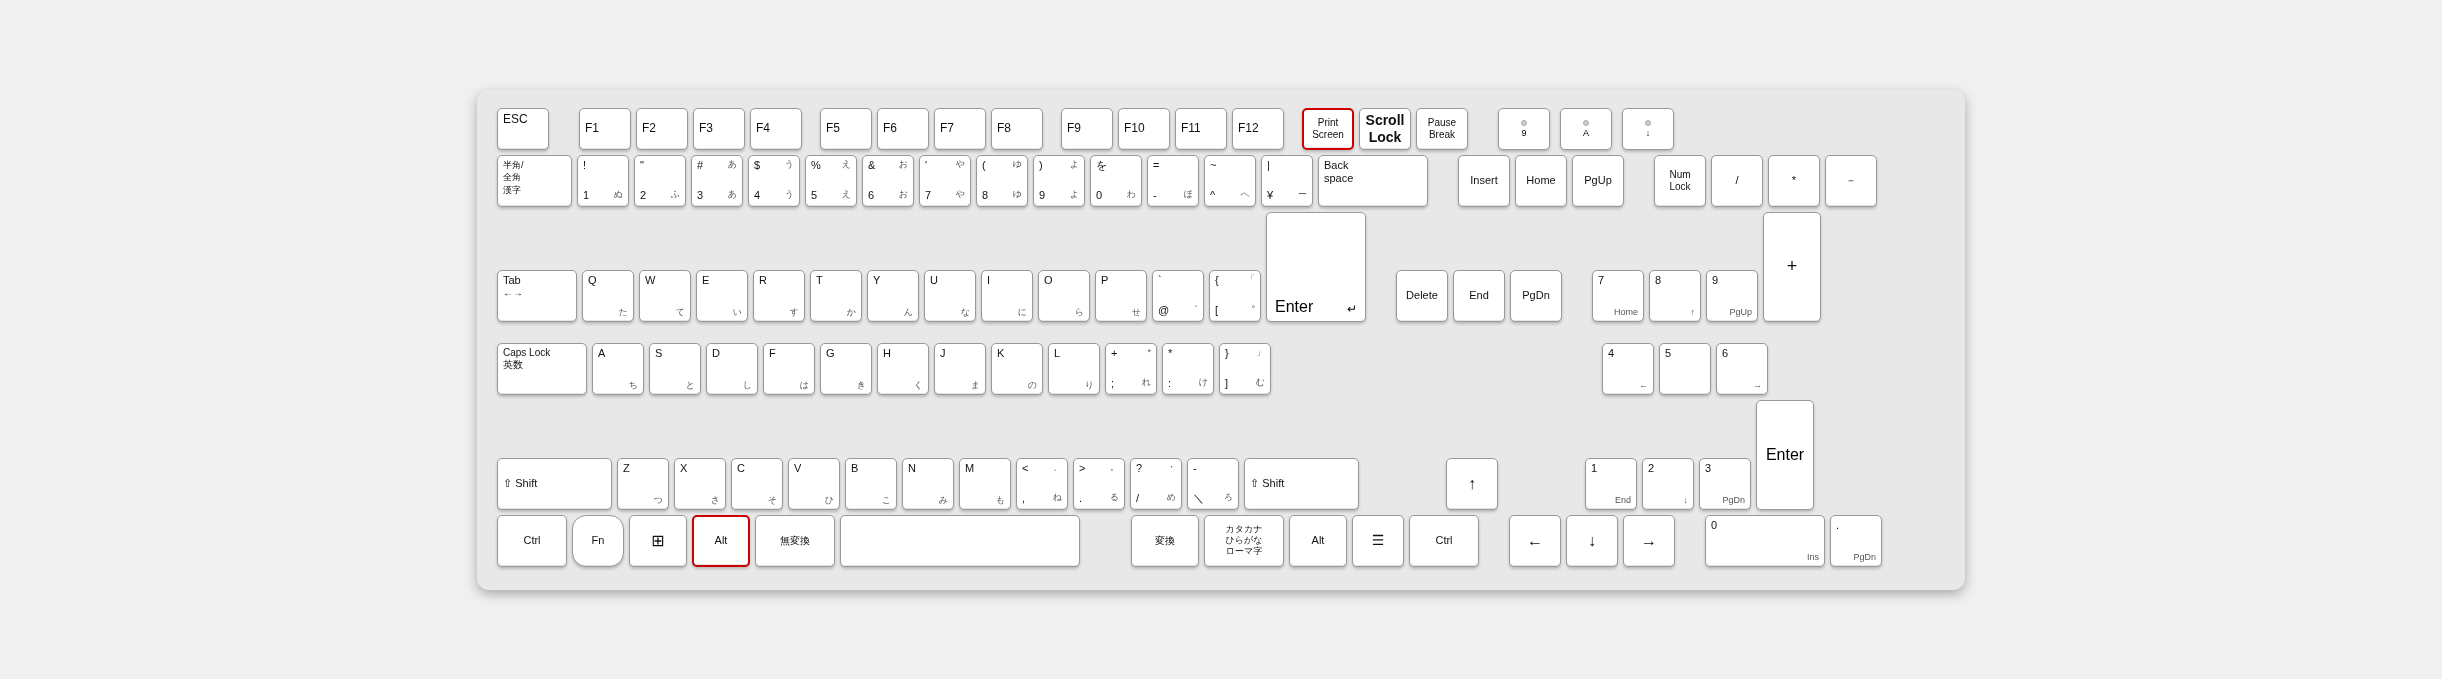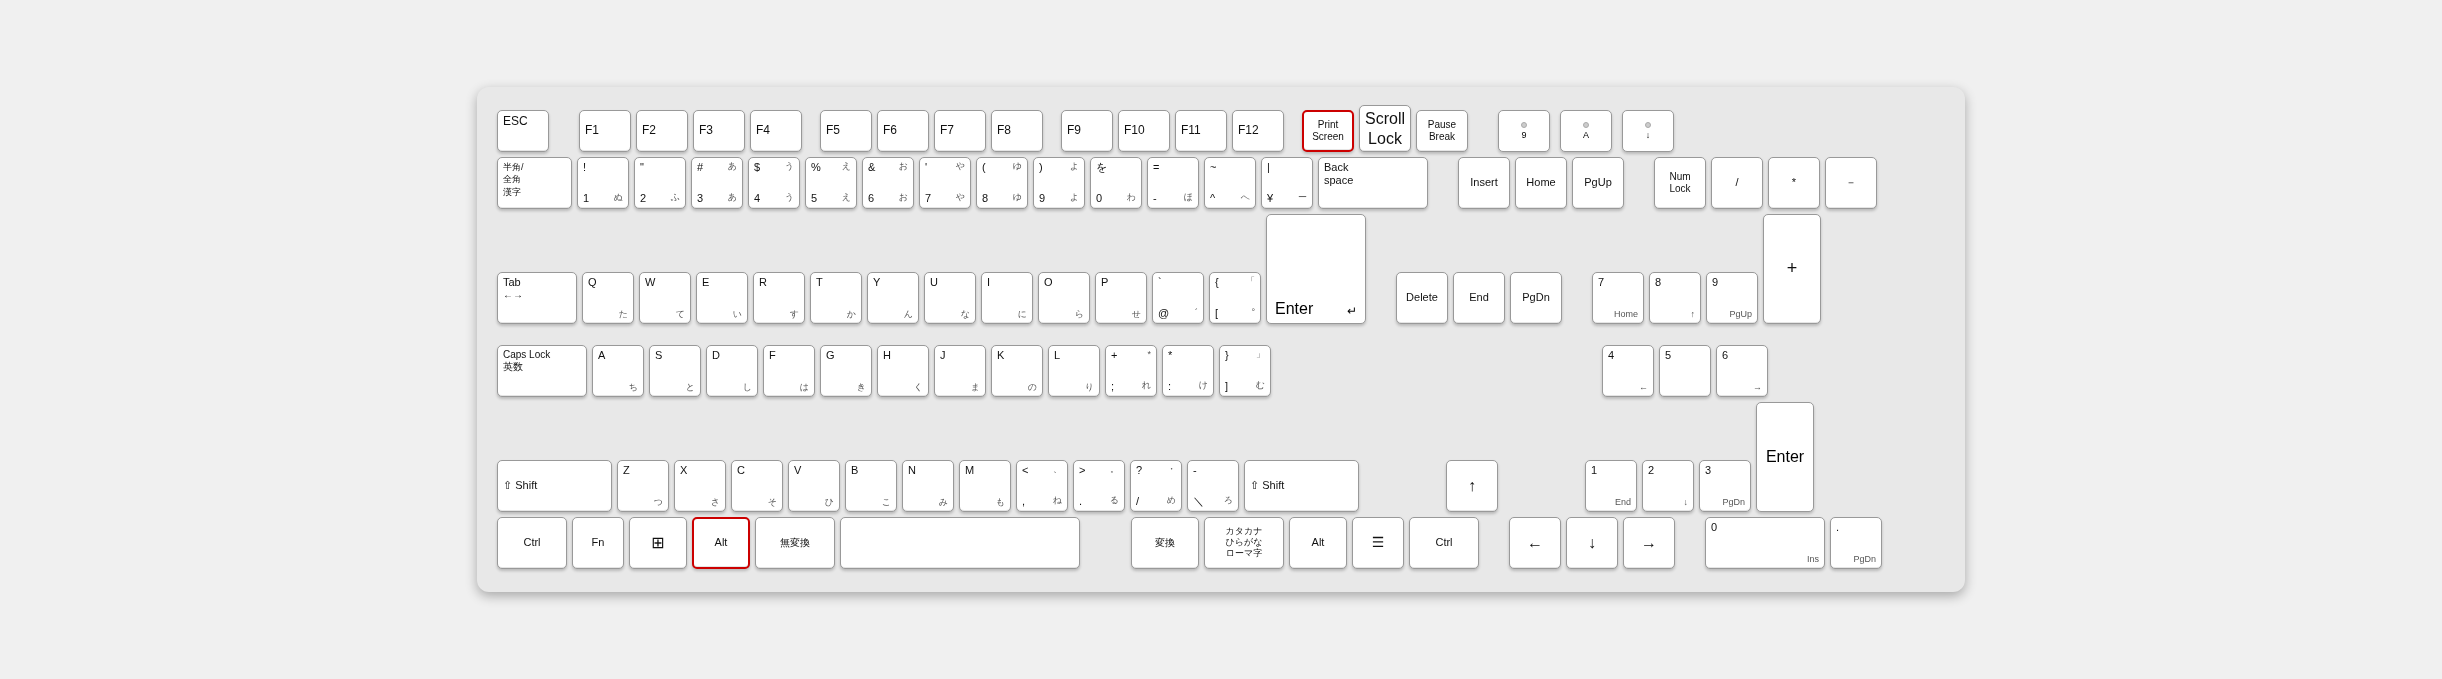--- a/index.html
+++ b/index.html
@@ -194,21 +194,21 @@
     <div class="key key-f-row w-fn">
         <span class="main-label">F11</span>
       </div>
     <div class="key key-f-row w-fn">
         <span class="main-label">F12</span>
       </div>
     <div class="gap-small"></div>
     <div class="key key-f-row w-fn key-highlight" style="text-align:center; font-size:10px; justify-content:center; align-items:center;">
       <span>Print<br>Screen</span>
     </div>
-    <div class="key key-f-row w-fn" style="text-align:center; font-size:16px; justify-content:center; align-items:center;">
+    <div class="key key-f-row w-fn" style="text-align:center; font-size:14px; justify-content:center; align-items:center;font-weight:bold;">
       <span>Scroll<br>Lock</span>
     </div>
     <div class="key key-f-row w-fn" style="text-align:center; font-size:10px; justify-content:center; align-items:center;">
       <span>Pause<br>Break</span>
     </div>
     <div class="gap-section"></div>
 
     <div style="display:flex; flex-direction:column; gap:3px;">
       <div class="indicator-key">
         <div class="led-dot"></div>
@@ -897,21 +897,21 @@
       <span>Enter</span>
     </div>
   </div>
 
   <div class="row">
 
     <div class="key key-top-row w-ctrl" style="justify-content:center; align-items:center;">
       <span>Ctrl</span>
     </div>
 
-    <div class="key key-top-row" style="justify-content:center; align-items:center;">
+    <div class="key key-top-row" style="justify-content:center; align-items:center;border-radius:14px;">
       <span>Fn</span>
     </div>
 
     <div class="key key-top-row w-win" style="justify-content:center; align-items:center; font-size:18px;">
       <span class="windows-icon">⊞</span>
     </div>
 
     <div class="key key-top-row w-alt key-highlight" style="justify-content:center; align-items:center;">
       <span>Alt</span>
     </div>

